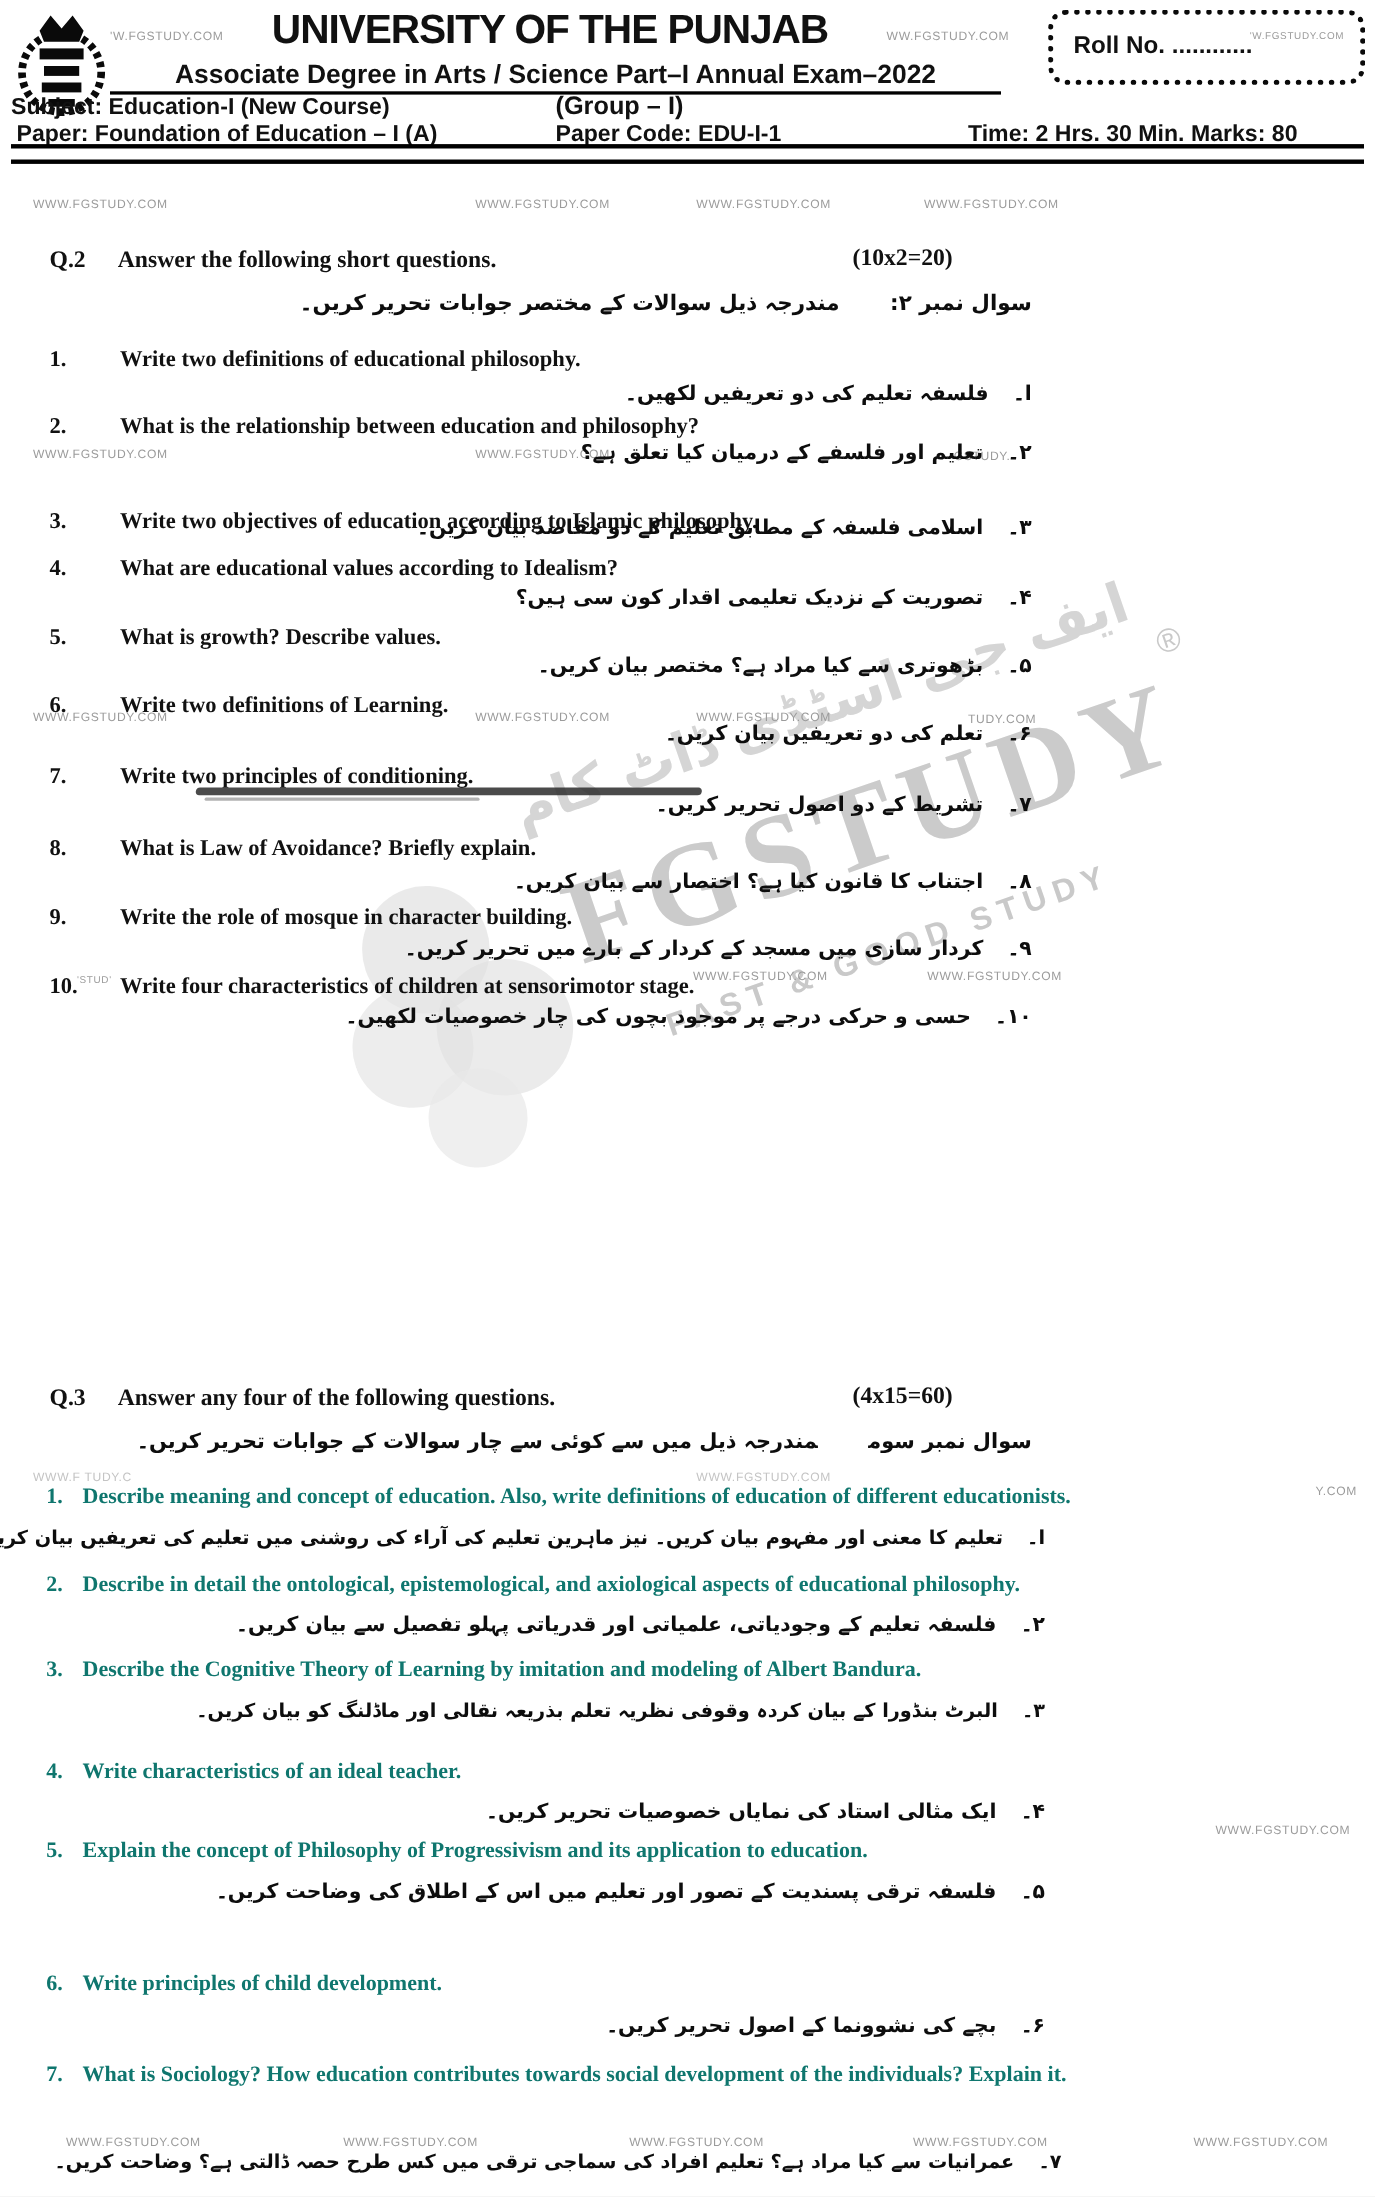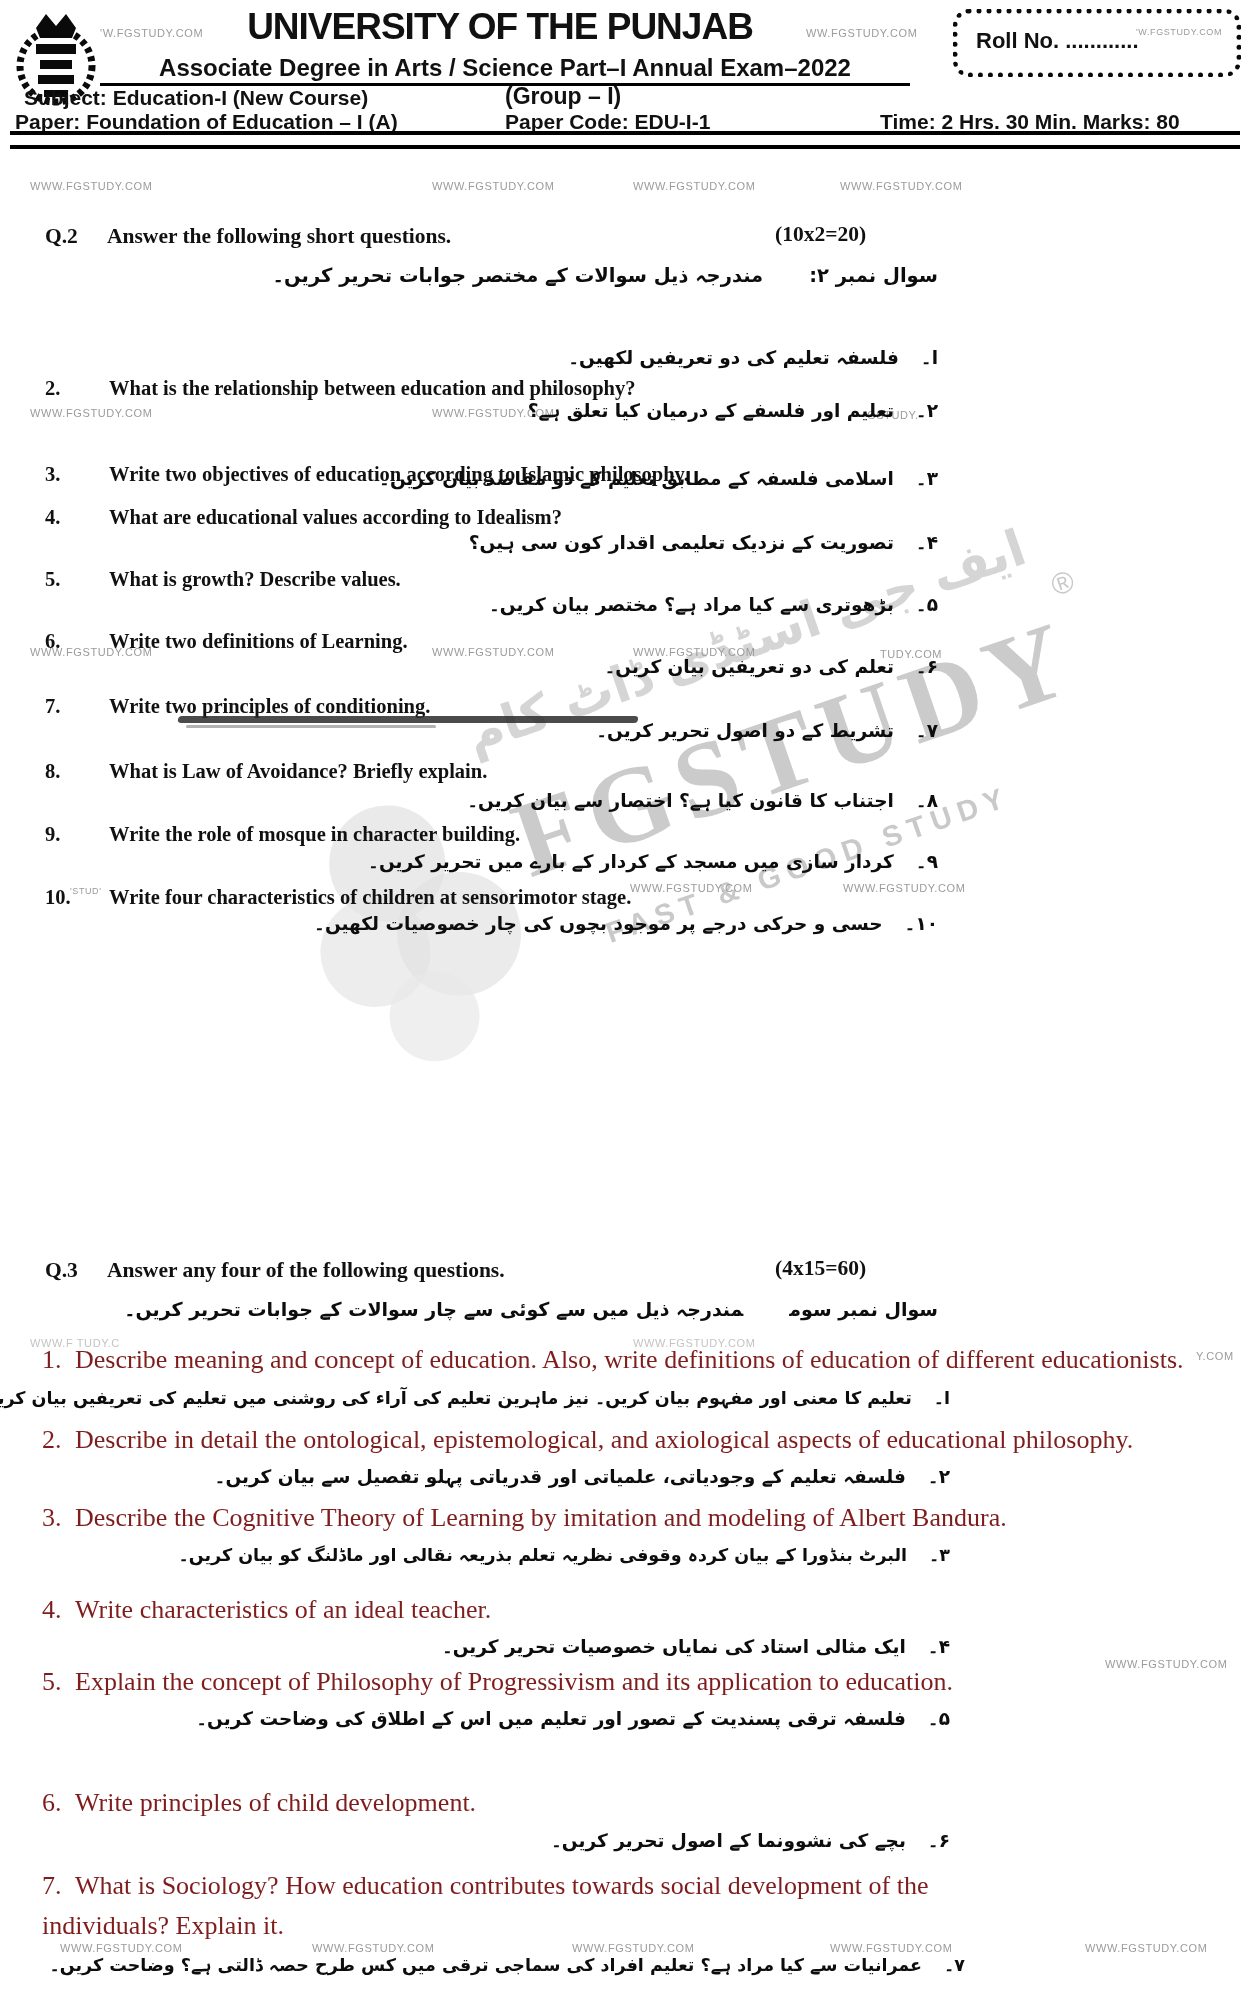--- a/index.html
+++ b/index.html
@@ -30,21 +30,21 @@
             color:#d5d5d5;white-space:nowrap;direction:rtl;}
   .cwm-brand{font-family:"Liberation Serif", serif;font-weight:bold;font-size:108px;
              letter-spacing:10px;color:#cbcbcb;line-height:1;white-space:nowrap;}
   .cwm-tag{font-family:"Liberation Sans", sans-serif;font-weight:bold;font-size:29px;
            letter-spacing:7px;color:#c9c9c9;white-space:nowrap;}
   .cwm-reg{font-family:"Liberation Sans", sans-serif;font-size:30px;color:#c9c9c9;}
   
   .qhead{font-weight:bold;font-size:21.5px;white-space:nowrap;z-index:2;text-align:right;}
   .q-en{font-weight:bold;font-size:20.5px;white-space:nowrap;z-index:2;}
   .q-en .no{display:inline-block;width:64px;}
-  .q3-en{font-weight:normal;font-size:26px;color:#7f1d1d;z-index:2;line-height:40px;}
+  .q3-en{font-weight:bold;font-size:20px;color:#0f766e;z-index:2;line-height:40px;}
   .q3-en .no{display:inline-block;width:33px;}
   .q-ur{direction:rtl;font-family:"DejaVu Sans", sans-serif;font-weight:bold;font-size:18.5px;
         white-space:nowrap;z-index:2;color:#0d0d0d;}
   .q-ur .uno{margin-left:22px;}
   .q-ur.intro .uno{margin-left:46px;}
   .smudge{background:#2b2b2b;border-radius:4px;opacity:.85;z-index:2;transform:skewX(-8deg);}
   .smudge2{background:#555;border-radius:3px;opacity:.45;z-index:2;}
   .logo{z-index:3;}
 </style>
 </head>
@@ -77,21 +77,21 @@
   <div class="abs hdr-title" style="left:150px;top:6px;width:700px;">UNIVERSITY OF THE PUNJAB</div>
   <div class="abs wm" style="left:806px;top:27px;">WW.FGSTUDY.COM</div>
 
   <div class="abs roll-box" style="left:953px;top:9px;">
     <div class="roll-label">Roll No. ............</div>
     <div class="roll-wm wm tiny">'W.FGSTUDY.COM</div>
   </div>
 
   <div class="abs hdr-sub" style="left:100px;top:54px;width:810px;">Associate Degree in Arts / Science  Part–I Annual Exam–2022</div>
 
-  <div class="abs hdr-line" style="left:24px;top:86px;">Subject: Education-I    (New Course)</div>
+  <div class="abs hdr-line" style="left:10px;top:86px;">Subject: Education-I    (New Course)</div>
   <div class="abs hdr-line" style="left:505px;top:83px;font-size:23px;">(Group – I)</div>
   <div class="abs hdr-line" style="left:15px;top:110px;">Paper: Foundation of Education – I (A)</div>
   <div class="abs hdr-line" style="left:505px;top:110px;">Paper Code: EDU-I-1</div>
   <div class="abs hdr-line" style="left:880px;top:110px;">Time: 2 Hrs. 30 Min.  Marks: 80</div>
 
   <div class="abs rule" style="left:10px;top:131px;width:1230px;"></div>
 
 
   <div class="abs wm" style="left:30px;top:180px;">WWW.FGSTUDY.COM</div>
   <div class="abs wm" style="left:432px;top:180px;">WWW.FGSTUDY.COM</div>
@@ -99,20 +99,21 @@
   <div class="abs wm" style="left:840px;top:180px;">WWW.FGSTUDY.COM</div>
 
   <div class="abs qhead" style="left:45px;top:224px;">Q.2</div>
   <div class="abs qhead" style="left:107px;top:224px;">Answer the following short questions.</div>
   <div class="abs qhead" style="left:775px;top:222px;">(10x2=20)</div>
 
   <div class="abs q-ur intro" style="right:312px;top:264px;font-size:19.5px;">
     <span class="uno">سوال نمبر ۲:</span><span>مندرجہ ذیل سوالات کے مختصر جوابات تحریر کریں۔</span>
   </div>
 
+  <div class="abs q-en" style="left:45px;top:316px;"><span class="no">1.</span><span>Write two definitions of educational philosophy.</span></div>
   <div class="abs q-ur" style="right:312px;top:347px;"><span class="uno">ا۔</span><span>فلسفہ تعلیم کی دو تعریفیں لکھیں۔</span></div>
 
   <div class="abs q-en" style="left:45px;top:377px;"><span class="no">2.</span><span>What is the relationship between education and philosophy?</span></div>
   <div class="abs q-ur" style="right:312px;top:400px;"><span class="uno">۲۔</span><span>تعلیم اور فلسفے کے درمیان کیا تعلق ہے؟</span></div>
 
   <div class="abs wm" style="left:30px;top:407px;">WWW.FGSTUDY.COM</div>
   <div class="abs wm" style="left:432px;top:407px;">WWW.FGSTUDY.COM</div>
   <div class="abs wm" style="left:867px;top:409px;">GSTUDY.</div>
 
   <div class="abs q-en" style="left:45px;top:441px;margin-top:22px;"><span class="no">3.</span><span>Write two objectives of education according to Islamic philosophy.</span></div>

